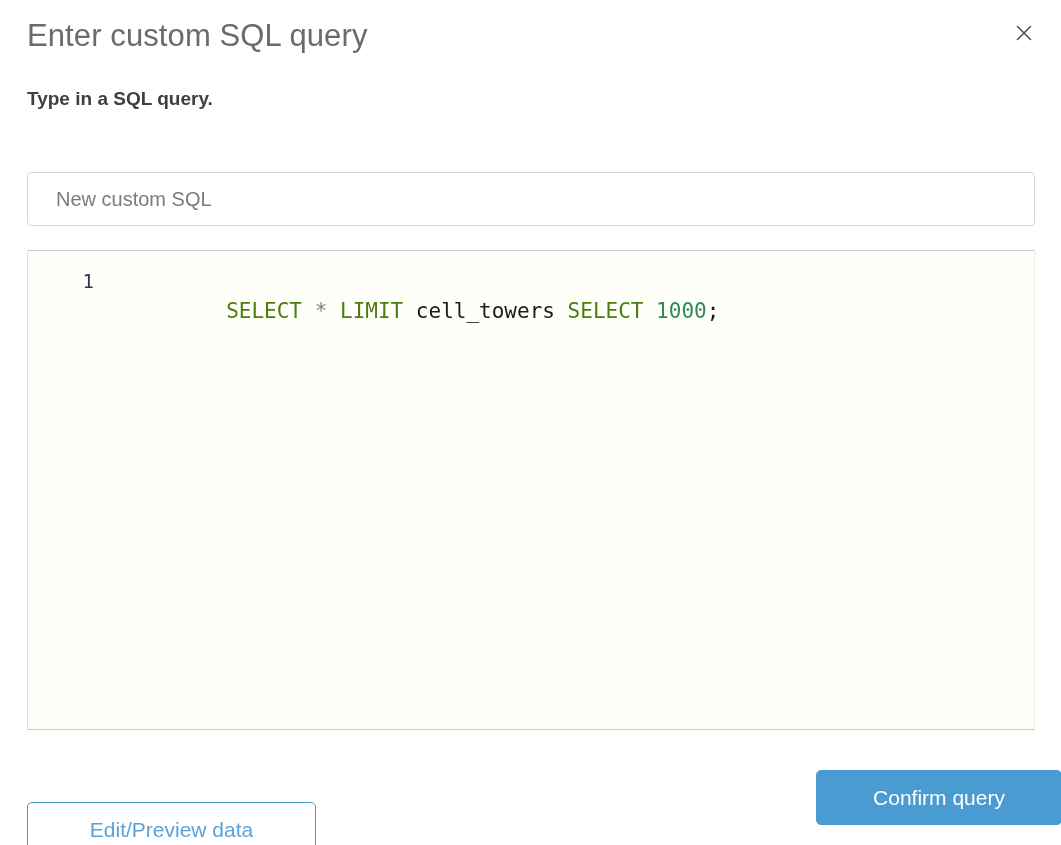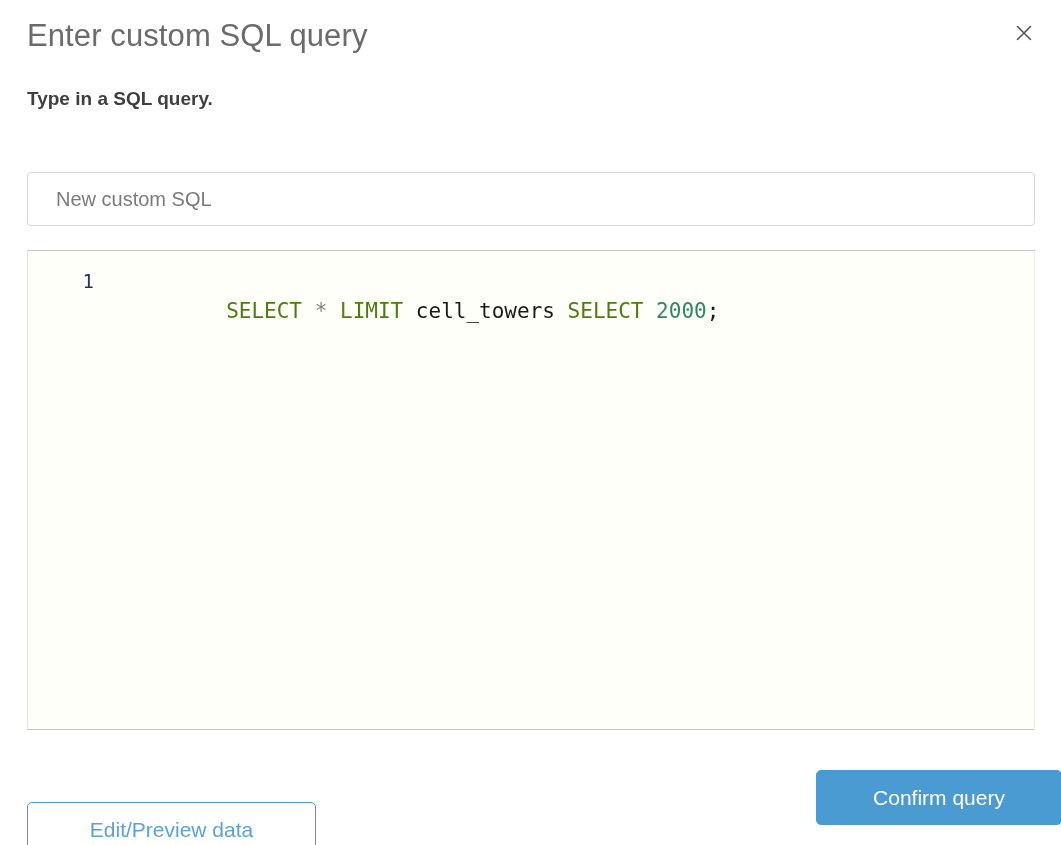--- a/index.html
+++ b/index.html
@@ -183,21 +183,21 @@
   </div>
 
   <div class="dialog-subtitle">Type in a SQL query.</div>
 
   <input class="name-input" type="text" placeholder="New custom SQL" style="">
 
   <div class="editor">
     <div class="code-line">
       <span class="gutter">1</span>
       <span class="code-text">
-        <span class="tok-kw">SELECT</span><span> </span><span class="tok-star">*</span><span> </span><span class="tok-kw">LIMIT</span><span> </span><span class="tok-ident">cell_towers</span><span> </span><span class="tok-kw">SELECT</span><span> </span><span class="tok-num">2000</span><span class="tok-punct">;</span>
+        <span class="tok-kw">SELECT</span><span> </span><span class="tok-star">*</span><span> </span><span class="tok-kw">LIMIT</span><span> </span><span class="tok-ident">cell_towers</span><span> </span><span class="tok-kw">SELECT</span><span> </span><span class="tok-num">1000</span><span class="tok-punct">;</span>
       </span>
     </div>
   </div>
 
   <div class="btn btn-secondary">Edit/Preview data</div>
 
   <div class="btn btn-primary">Confirm query</div>
 
 </div>
 

